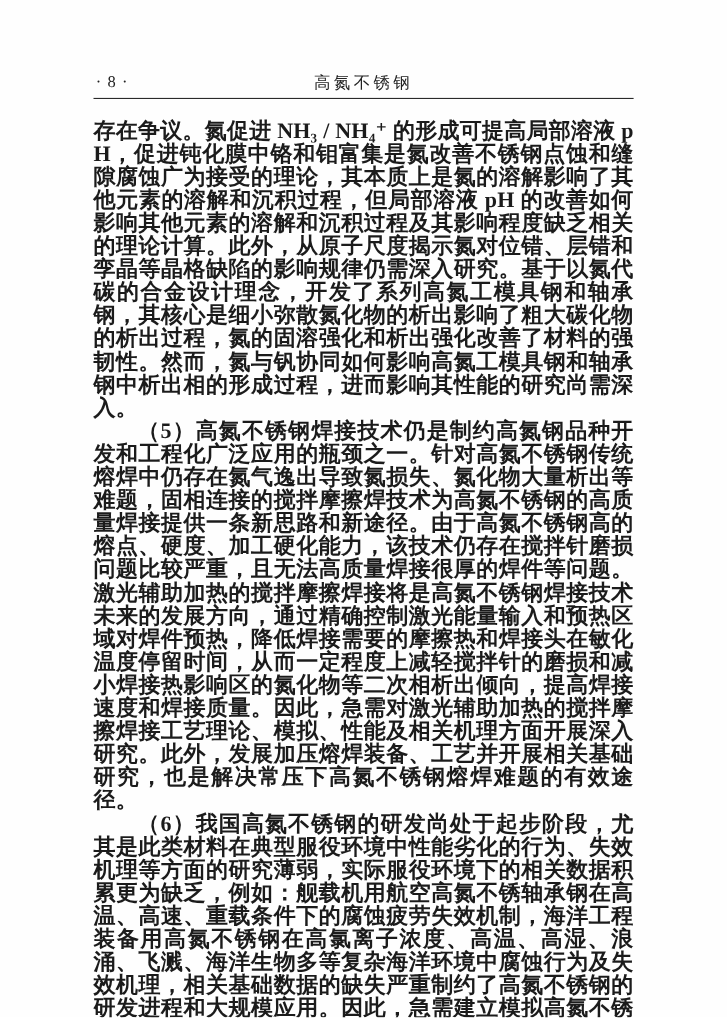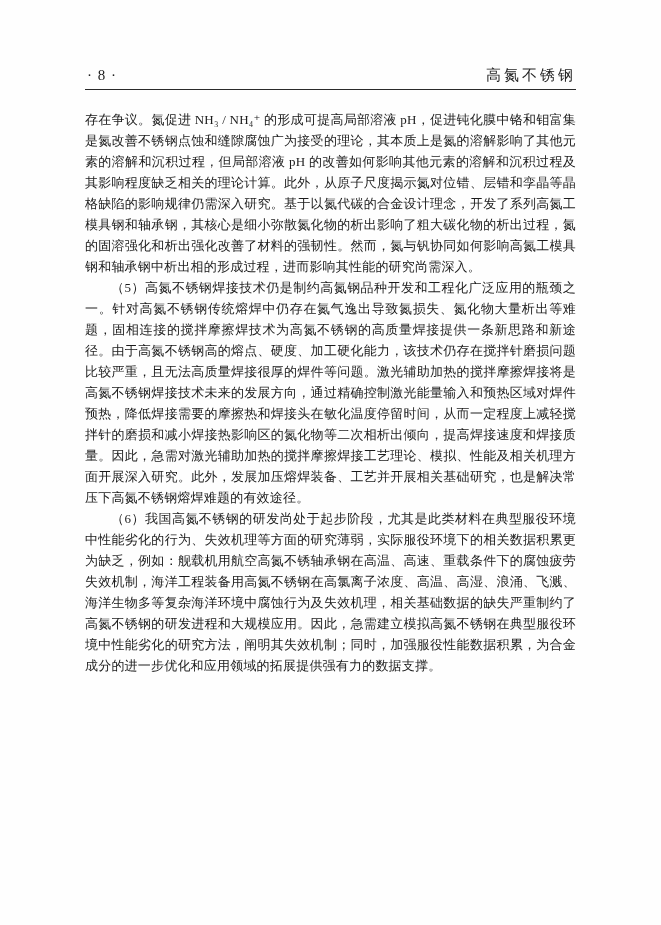--- a/index.html
+++ b/index.html
@@ -25,38 +25,39 @@
     color: #222;
   }
   .page-num {
     position: absolute;
     left: 2px;
     top: 1px;
     letter-spacing: 1px;
   }
   .header-title {
     display: block;
-    text-align: right;
+    text-align: center;
     letter-spacing: 3px;
   }
   .header-rule {
     border: none;
     border-top: 1.2px solid #2a2a2a;
     margin: 1px 0 0 0;
   }
   .body-text {
     margin-top: 19px;
   }
   .body-text p {
     margin: 0;
-    font-size: 13px;
+    font-size: 20px;
     line-height: 21px;
     text-align: justify;
     letter-spacing: 0.2px;
     word-break: break-all;
+    font-weight: bold;
   }
   .body-text p.indent {
     text-indent: 2em;
   }
 </style>
 </head>
 <body>
 
 <div class="page">
 

